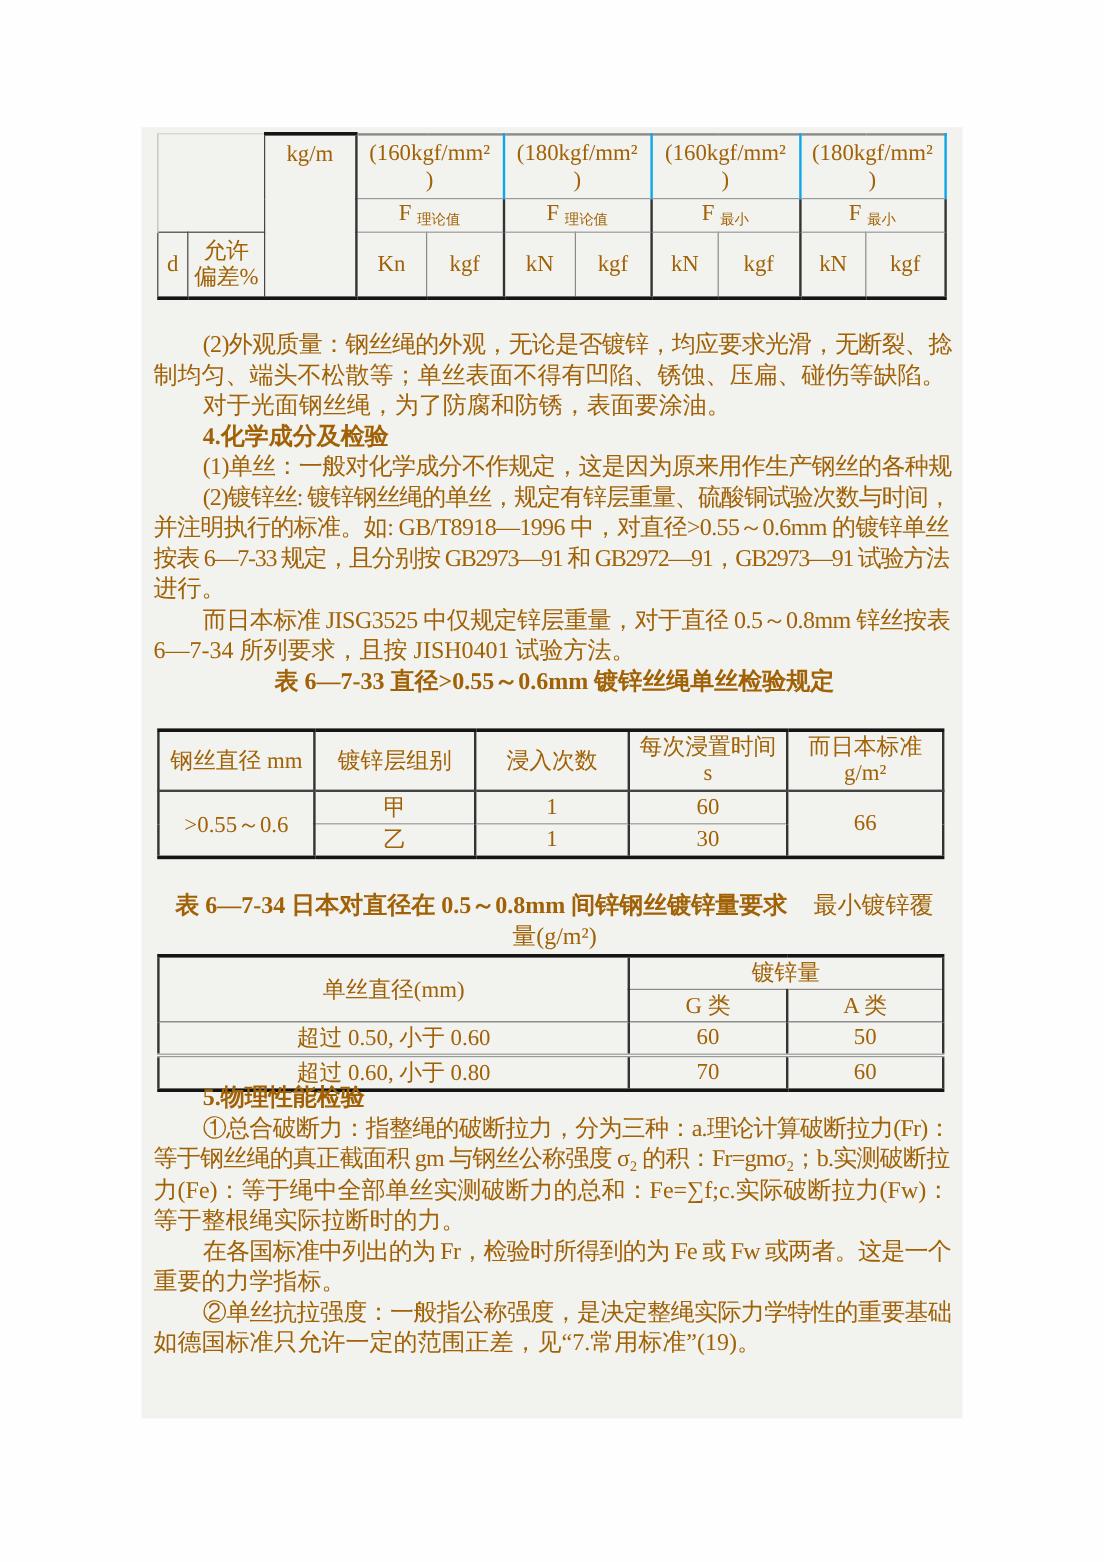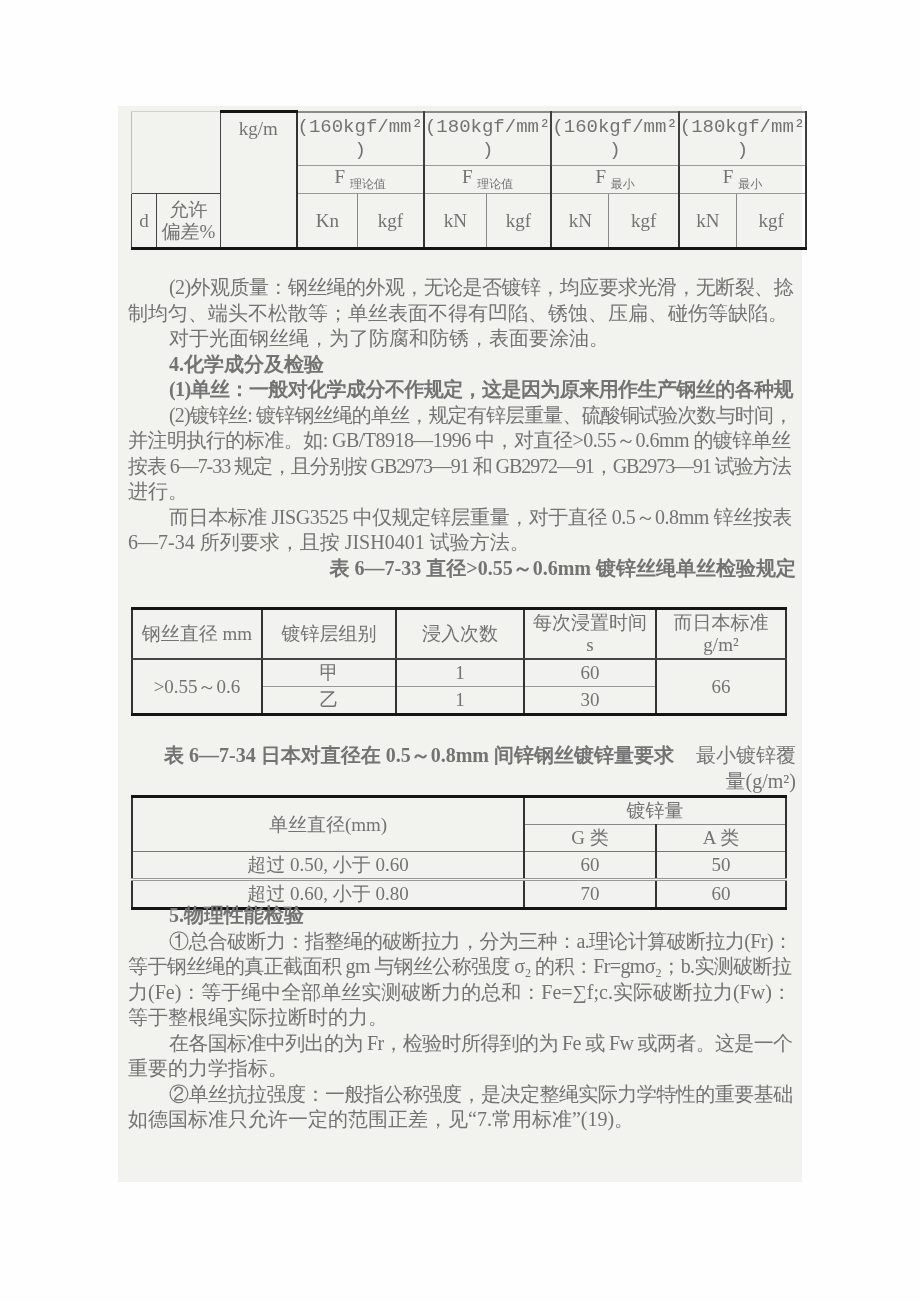--- a/index.html
+++ b/index.html
@@ -1,49 +1,49 @@
 <!DOCTYPE html>
 <html><head>
 <meta charset="utf-8">
 <style>
   html,body { margin:0; padding:0; }
   .page {
     position:relative; width:920px; height:1302px;
     background:#fefefe; overflow:hidden;
     font-family:"Liberation Serif","DejaVu Serif",serif;
-    color:#737373;
+    color:#a16207;
   }
   .backdrop {
     position:absolute; left:118px; top:106px; width:684px; height:1076px;
     background:#f2f2ee;
   }
   
   .textblock { position:absolute; left:128px; width:668px; font-size:20px; line-height:25.5px; }
   #blockA { top:275px; }
   #blockB { top:903px; }
   .line { white-space:nowrap; height:25.5px; overflow:visible; }
   .ind  { padding-left:41px; }
   .b    { font-weight:bold; }
-  .ctr  { text-align:right; padding-left:0; }
+  .ctr  { text-align:center; padding-left:0; }
   
   #t34title { position:absolute; left:128px; top:743px; width:668px; font-size:20px; line-height:25.5px; text-align:center; }
   #t34title .tail { margin-left:22px; }
   
   table { border-collapse:collapse; table-layout:fixed; }
   td { padding:0; text-align:center; vertical-align:middle; }
   #toptable { position:absolute; left:131px; top:110px; font-size:19px; }
   #toptable .r1 { height:54px; }
   #toptable .r2 { height:28px; }
   #toptable .r3 { height:55px; }
   .gl { display:block; line-height:23px; }
   .c-blank { border-top:1px solid #d2d2cc; border-left:1px solid #bdbdb7; }
   .c-kgm   { border-top:3px solid #151515; border-left:1px solid #444;
              border-right:2px solid #333; border-bottom:3px solid #151515;
              vertical-align:top; padding-top:5px; }
-  .c-grp   { border-top:2px solid #8a8a8a; border-right:2px solid #404040; border-bottom:1px solid #999;font-family:Liberation Mono, monospace; }
+  .c-grp   { border-top:2px solid #8a8a8a; border-right:2px solid #0ea5e9; border-bottom:1px solid #999; }
   .c-f     { border-right:2px solid #333; border-bottom:1px solid #999; }
   .c-f sub { font-size:12px;margin-top:40px; }
   .c-d     { border-top:1px solid #444; border-left:1px solid #444;
              border-right:1px solid #444; border-bottom:3px solid #151515; }
   .c-tol   { border-top:1px solid #444; border-bottom:3px solid #151515; }
   .c-tol .gl { line-height:22px; }
   .c-u1    { border-right:1px solid #8a8a8a; border-bottom:3px solid #151515; }
   .c-u2    { border-right:2px solid #333;    border-bottom:3px solid #151515; }
   
   #t33 { position:absolute; left:131px; top:607px; font-size:19px; }
@@ -127,21 +127,21 @@
       <td class="c-u2">kgf</td>
     </tr>
   </tbody>
     </table>
 
   <div id="blockA" class="textblock">
     <div class="line ind" style="letter-spacing: -0.570588px;">(2)外观质量：钢丝绳的外观，无论是否镀锌，均应要求光滑，无断裂、捻</div>
     <div class="line">制均匀、端头不松散等；单丝表面不得有凹陷、锈蚀、压扁、碰伤等缺陷。</div>
     <div class="line ind">对于光面钢丝绳，为了防腐和防锈，表面要涂油。</div>
     <div class="line ind b">4.化学成分及检验</div>
-    <div class="line ind" style="letter-spacing: -0.570588px; font-weight: bold;">(1)单丝：一般对化学成分不作规定，这是因为原来用作生产钢丝的各种规</div>
+    <div class="line ind" style="letter-spacing: -0.570588px;">(1)单丝：一般对化学成分不作规定，这是因为原来用作生产钢丝的各种规</div>
     <div class="line ind" style="letter-spacing: -0.85px;">(2)镀锌丝: 镀锌钢丝绳的单丝，规定有锌层重量、硫酸铜试验次数与时间，</div>
     <div class="line" style="letter-spacing: -0.5375px;">并注明执行的标准。如: GB/T8918—1996 中，对直径&gt;0.55～0.6mm 的镀锌单丝</div>
     <div class="line" style="letter-spacing: -1.06296px;">按表 6—7-33 规定，且分别按 GB2973—91 和 GB2972—91，GB2973—91 试验方法</div>
     <div class="line">进行。</div>
     <div class="line ind" style="letter-spacing: -0.425581px;">而日本标准 JISG3525 中仅规定锌层重量，对于直径 0.5～0.8mm 锌丝按表</div>
     <div class="line">6—7-34 所列要求，且按 JISH0401 试验方法。</div>
     <div class="line ctr b">表 6—7-33 直径&gt;0.55～0.6mm 镀锌丝绳单丝检验规定</div>
   </div>
 
   <table id="t33">

